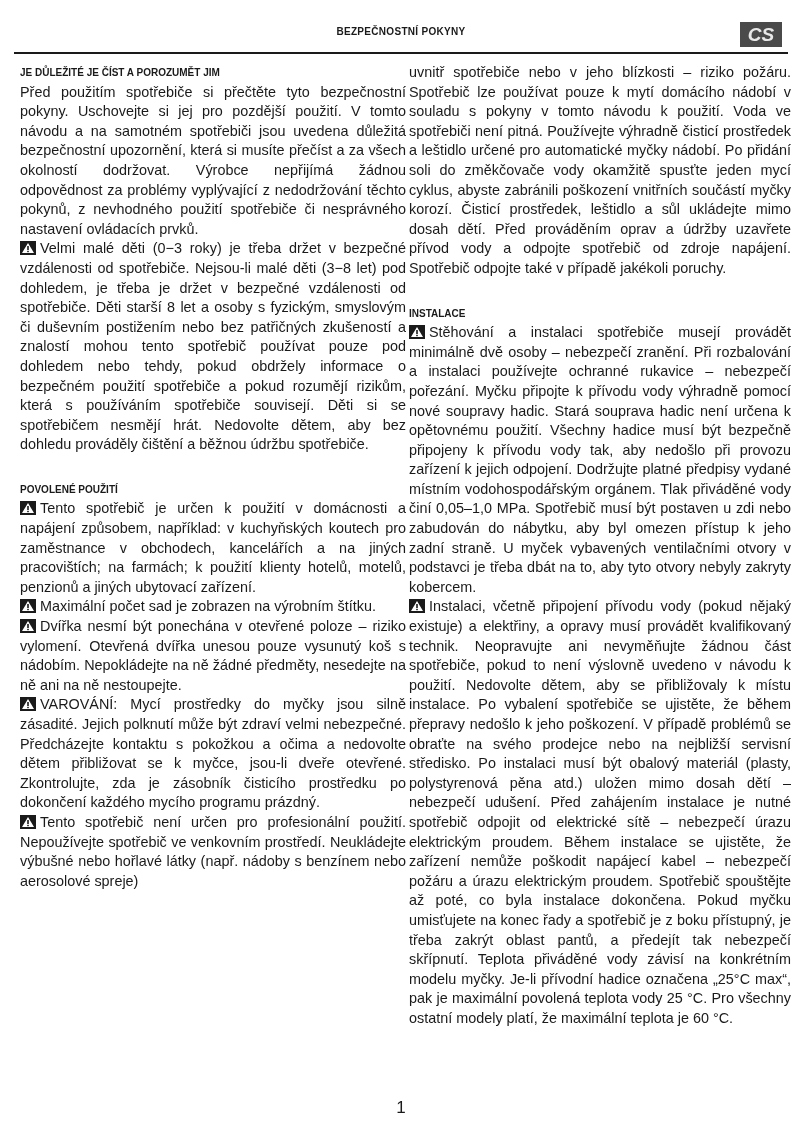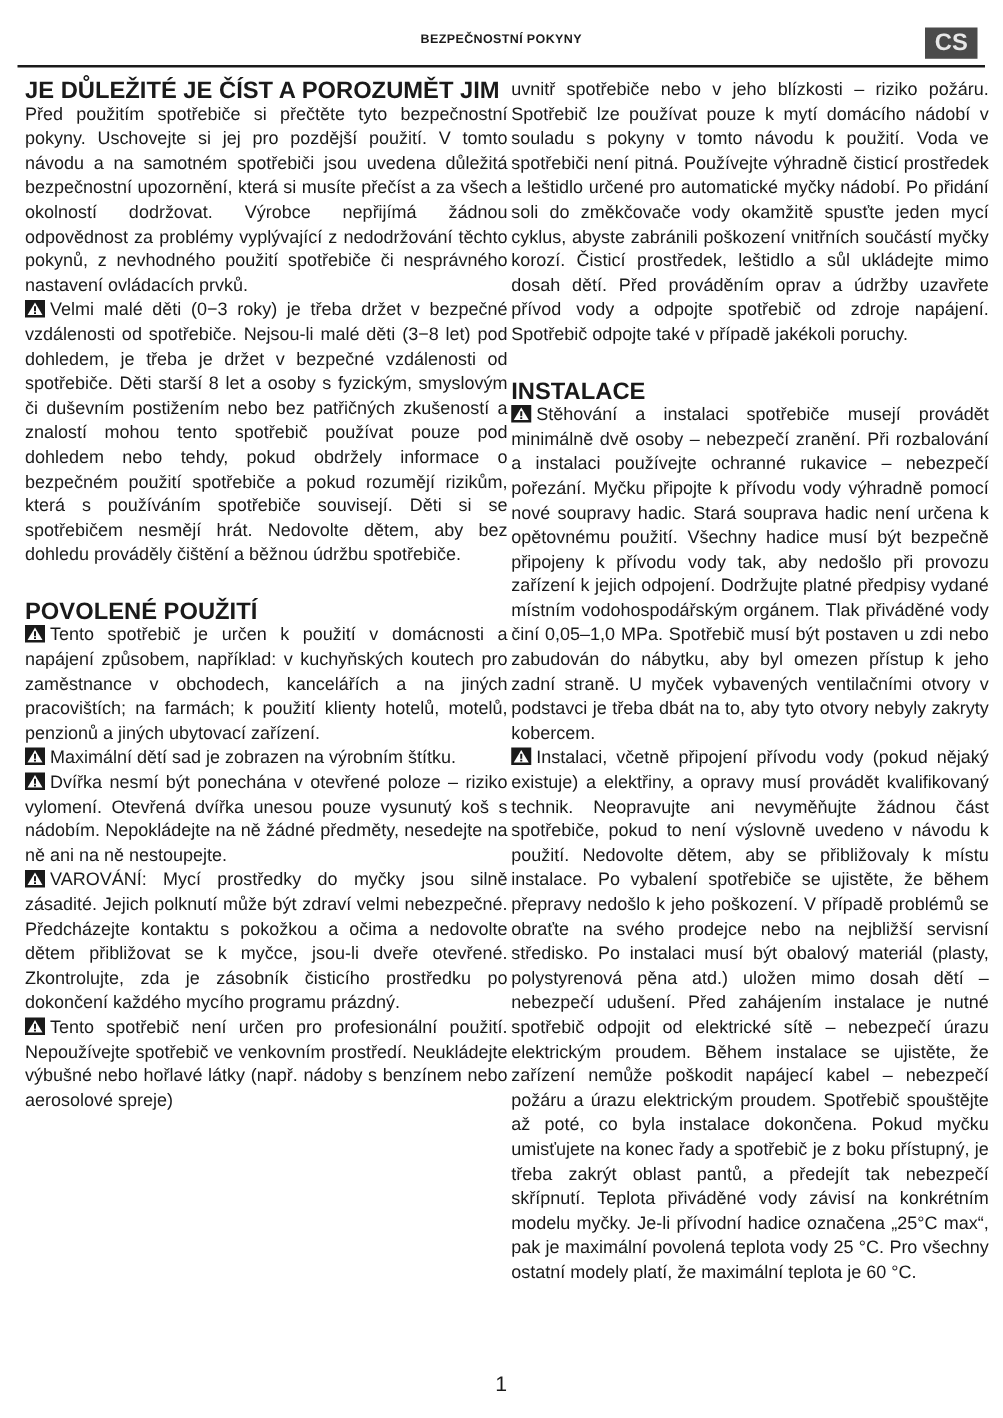--- a/index.html
+++ b/index.html
@@ -2,26 +2,26 @@
 <html><head>
 <meta charset="utf-8">
 <style>
   html, body { margin: 0; padding: 0; background: #ffffff; }
   body { width: 802px; height: 1134px; position: relative; overflow: hidden;
          font-family: "Liberation Sans", "DejaVu Sans", sans-serif; color: #1a1a1a; }
   .header-title { position: absolute; top: 26px; left: 0; width: 802px; text-align: center;
                   font-weight: bold; font-size: 10px; letter-spacing: 0.3px; }
   .lang-badge { position: absolute; top: 22px; left: 740px; width: 42px; height: 25px;
                 background: #4a4a4a; color: #e8e8e8; font-weight: bold; font-size: 19px;
-                text-align: center; line-height: 25px; }
+                text-align: center; line-height: 25px; font-style: italic; }
   .header-rule { position: absolute; top: 52px; left: 14px; width: 774px; height: 2px; background: #1a1a1a; }
   .col { position: absolute; top: 63px; width: 386px; font-size: 14.4px; line-height: 19.6px; text-align: justify; }
   .col-left { left: 20px; }
   .col-right { left: 409px; width: 382px; }
-  .heading { font-weight: bold; font-size: 19px; margin: 0; text-align: left; }
+  .heading { font-weight: bold; font-size: 10px; margin: 0; text-align: left; }
   .heading.spaced { margin-top: 25px; }
   p { margin: 0; }
   .warn-icon { display: inline-block; width: 16px; height: 14px; background: #1a1a1a;
                vertical-align: -2px; margin-right: 4px; position: relative; }
   .warn-icon svg { position: absolute; left: 1px; top: 1px; }
   .bold { font-weight: normal; }
   .page-number { position: absolute; top: 1098px; left: 0; width: 802px; text-align: center; font-size: 17px; }
 </style>
 </head>
 <body>
@@ -49,21 +49,21 @@
           <polygon points="7,1 13,11 1,11" fill="#fff"></polygon>
           <rect x="6.2" y="4" width="1.6" height="4" fill="#1a1a1a"></rect>
           <rect x="6.2" y="8.8" width="1.6" height="1.4" fill="#1a1a1a"></rect>
         </svg></span><span>Tento spotřebič je určen k použití v domácnosti a napájení způsobem, například: v kuchyňských koutech pro zaměstnance v obchodech, kancelářích a na jiných pracovištích; na farmách; k použití klienty hotelů, motelů, penzionů a jiných ubytovací zařízení.</span>
   </p>
   <p>
     <span class="warn-icon"><svg width="14" height="12" viewBox="0 0 14 12">
           <polygon points="7,1 13,11 1,11" fill="#fff"></polygon>
           <rect x="6.2" y="4" width="1.6" height="4" fill="#1a1a1a"></rect>
           <rect x="6.2" y="8.8" width="1.6" height="1.4" fill="#1a1a1a"></rect>
-        </svg></span><span>Maximální dětí sad je zobrazen na výrobním štítku.</span>
+        </svg></span><span>Maximální počet sad je zobrazen na výrobním štítku.</span>
   </p>
   <p>
     <span class="warn-icon"><svg width="14" height="12" viewBox="0 0 14 12">
           <polygon points="7,1 13,11 1,11" fill="#fff"></polygon>
           <rect x="6.2" y="4" width="1.6" height="4" fill="#1a1a1a"></rect>
           <rect x="6.2" y="8.8" width="1.6" height="1.4" fill="#1a1a1a"></rect>
         </svg></span><span>Dvířka nesmí být ponechána v otevřené poloze – riziko vylomení. Otevřená dvířka unesou pouze vysunutý koš s nádobím. Nepokládejte na ně žádné předměty, nesedejte na ně ani na ně nestoupejte.</span>
   </p>
   <p>
     <span class="warn-icon"><svg width="14" height="12" viewBox="0 0 14 12">

